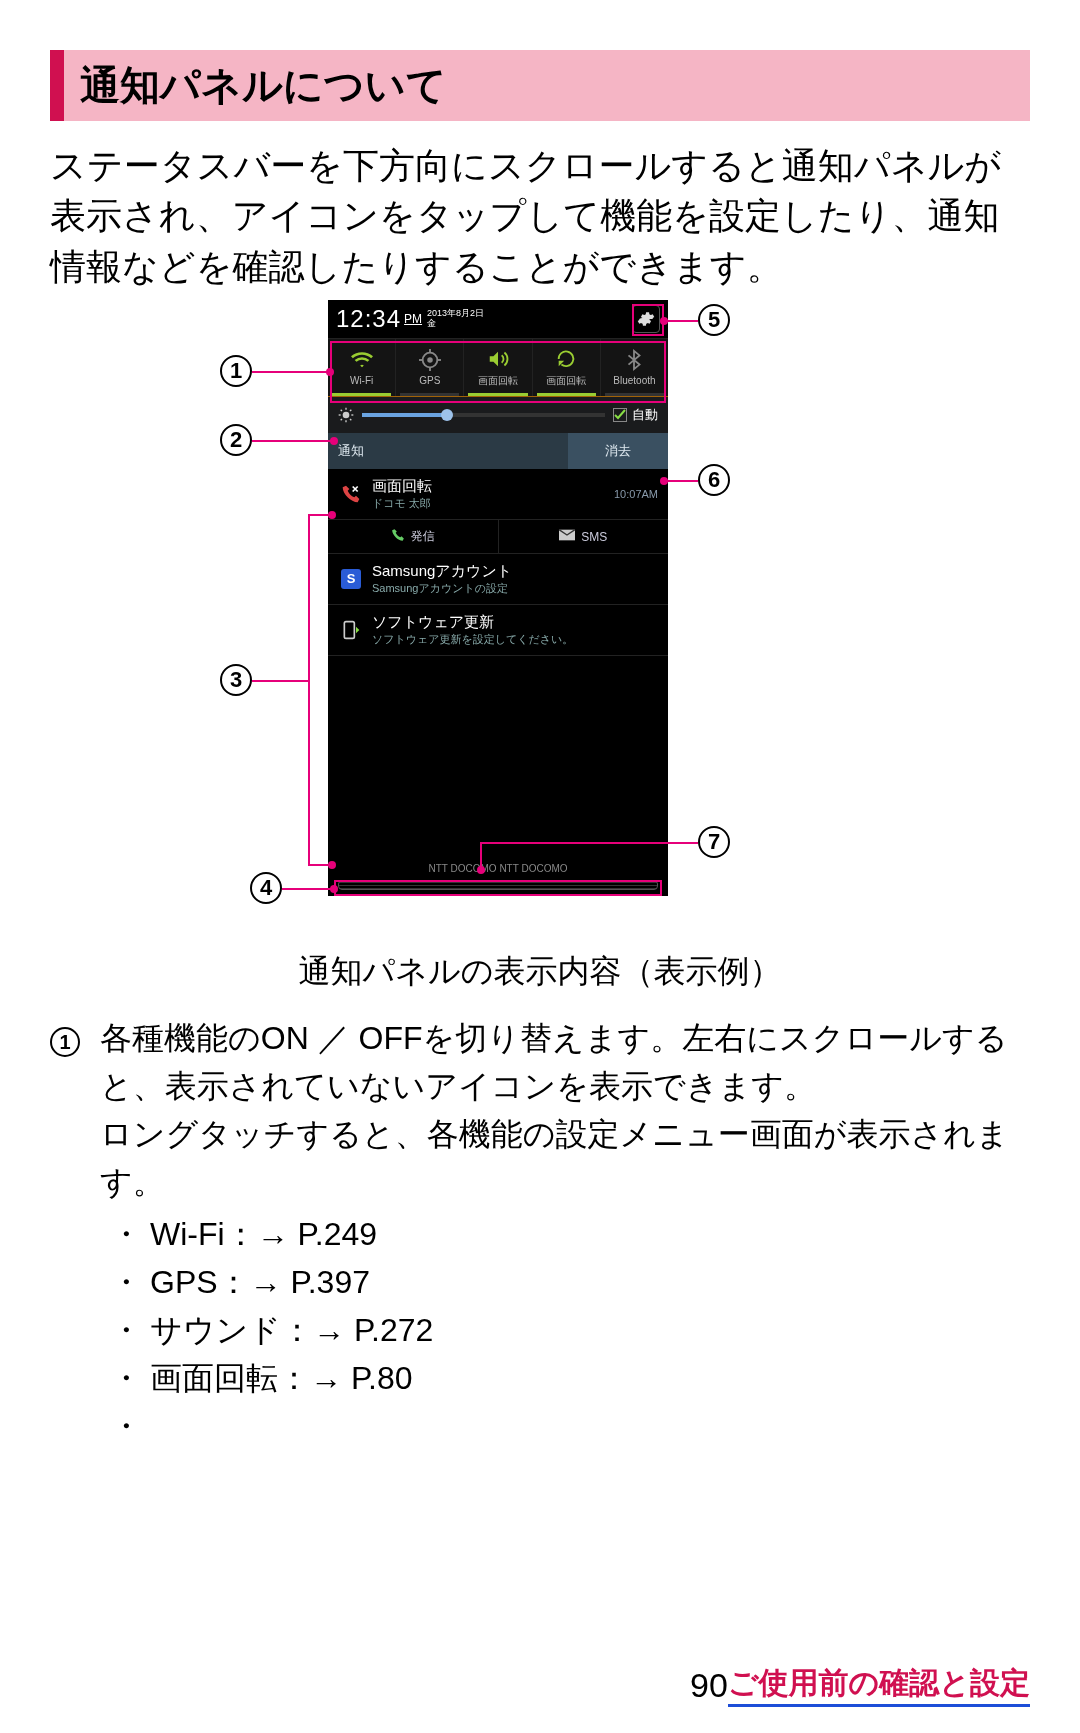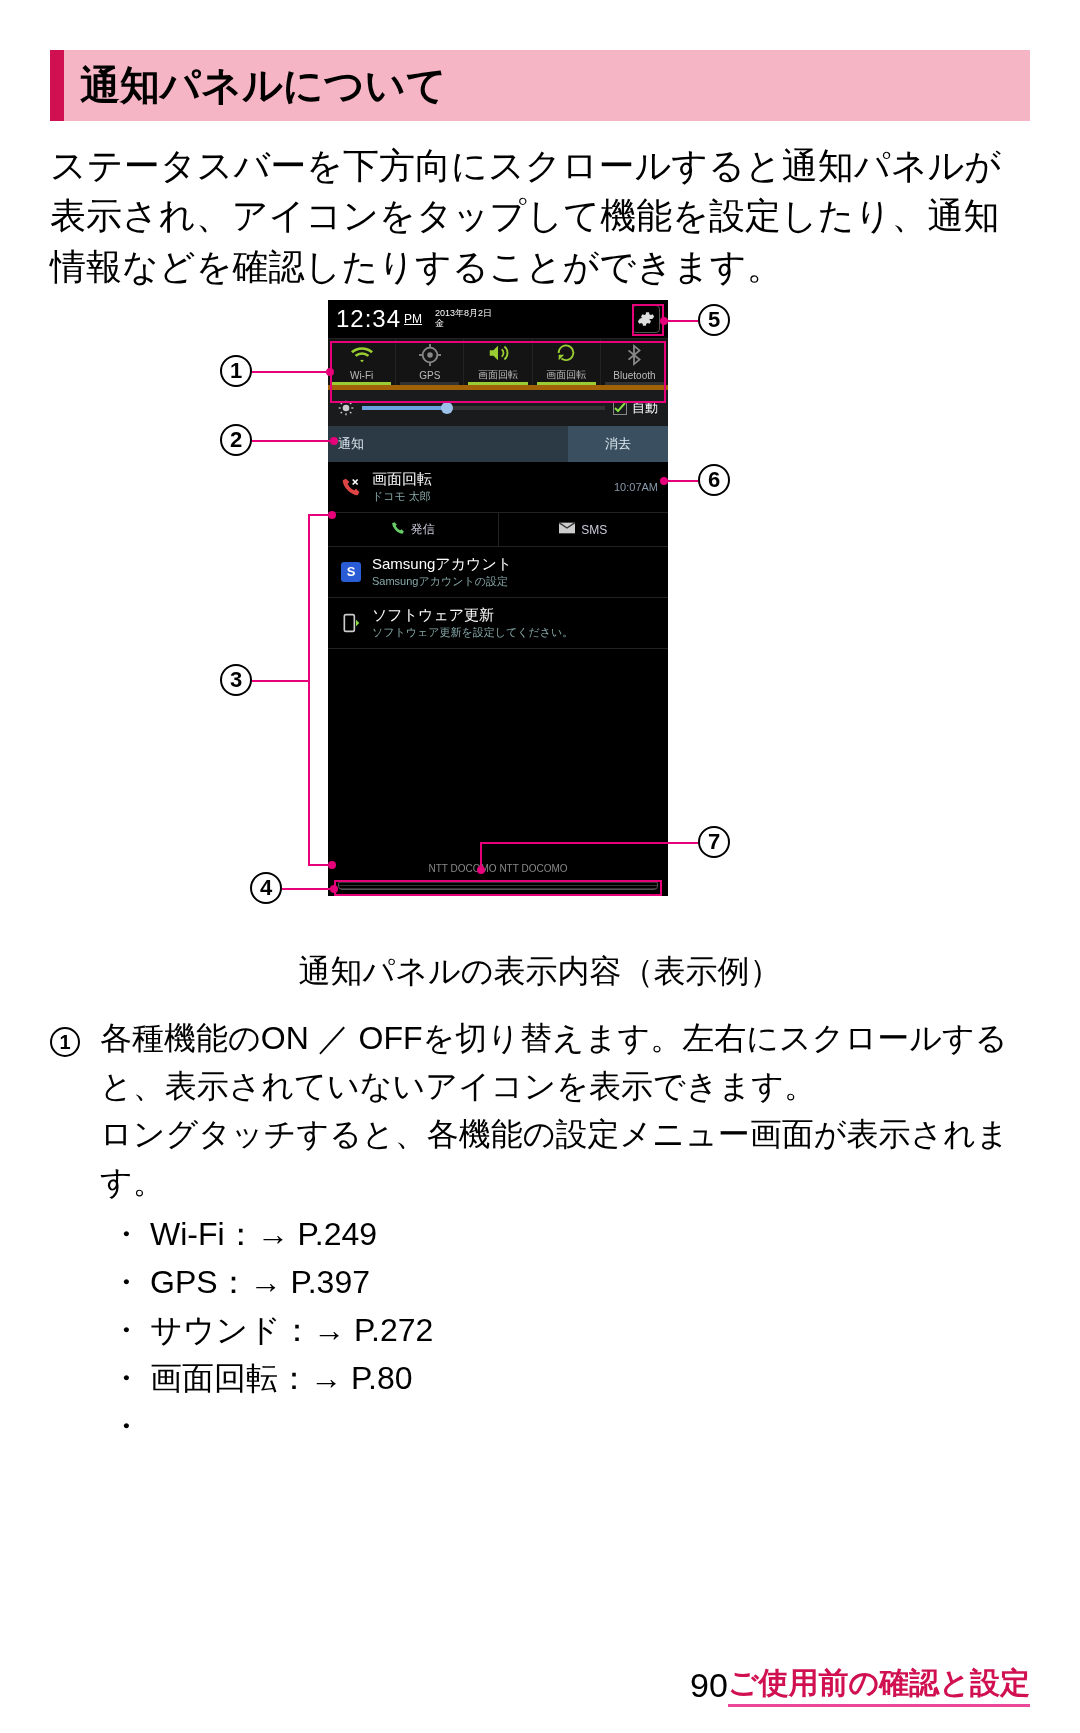--- a/index.html
+++ b/index.html
@@ -44,37 +44,37 @@
     overflow: hidden;
   }
   .statusbar {
     display: flex;
     align-items: center;
     padding: 6px 8px;
     height: 38px;
   }
   .clock { font-size: 24px; font-weight: 300; letter-spacing: 1px; }
   .ampm { font-size: 12px; margin-left: 3px; text-decoration: underline; }
-  .sb-date { font-size: 9px; margin-left: 13px; line-height: 1.1; }
+  .sb-date { font-size: 9px; margin-left: 5px; line-height: 1.1; }
   .sb-spacer { flex: 1; }
   .gear-box { border: 1px solid #555; border-radius: 4px; padding: 4px; }
   .gear-box svg { display:block; }
   .hi-box {
     position: absolute;
     border: 2px solid #e6007a;
     pointer-events: none;
   }
   .hi-toggles { left: 280px; top: 41px; width: 336px; height: 62px; }
   .hi-gear   { left: 582px; top: 4px; width: 32px; height: 32px; }
   .toggle-row {
     display: flex;
     background: #141414;
-    height: 52px;
+    height: 59px;
     border-top: 1px solid #222;
-    border-bottom: 5px solid #a16207;
+    border-bottom: 1px solid #a16207;
     text-align: center;
   }
   .toggle {
     flex: 1;
     display: flex;
     flex-direction: column;
     align-items: center;
     justify-content: center;
     border-right: 1px solid #222;
     font-size: 10px;
@@ -156,21 +156,21 @@
   .desc-list .body { flex:1; }
   .sublist { margin-left: 60px; font-size:32px; }
   .sublist .sli { display:flex; }
   .sublist .bul { width:40px; }
 
   .footer {
     position:absolute; bottom:26px; left:0; right:0;
     display:flex; align-items:center; padding:0 50px;
   }
   .footer .pg { flex:1; text-align:right; font-size:34px; }
-  .footer .chap { color:#d01050; font-size:30px; font-weight:bold; border-bottom:3px solid #ec4899; }
+  .footer .chap { color:#d01050; font-size:30px; font-weight:bold; border-bottom:3px solid #1d4ed8; }
 
   svg { overflow: visible; }
 </style>
 </head>
 <body>
 
 <div class="section-header">
   <h1>通知パネルについて</h1>
 </div>
 

